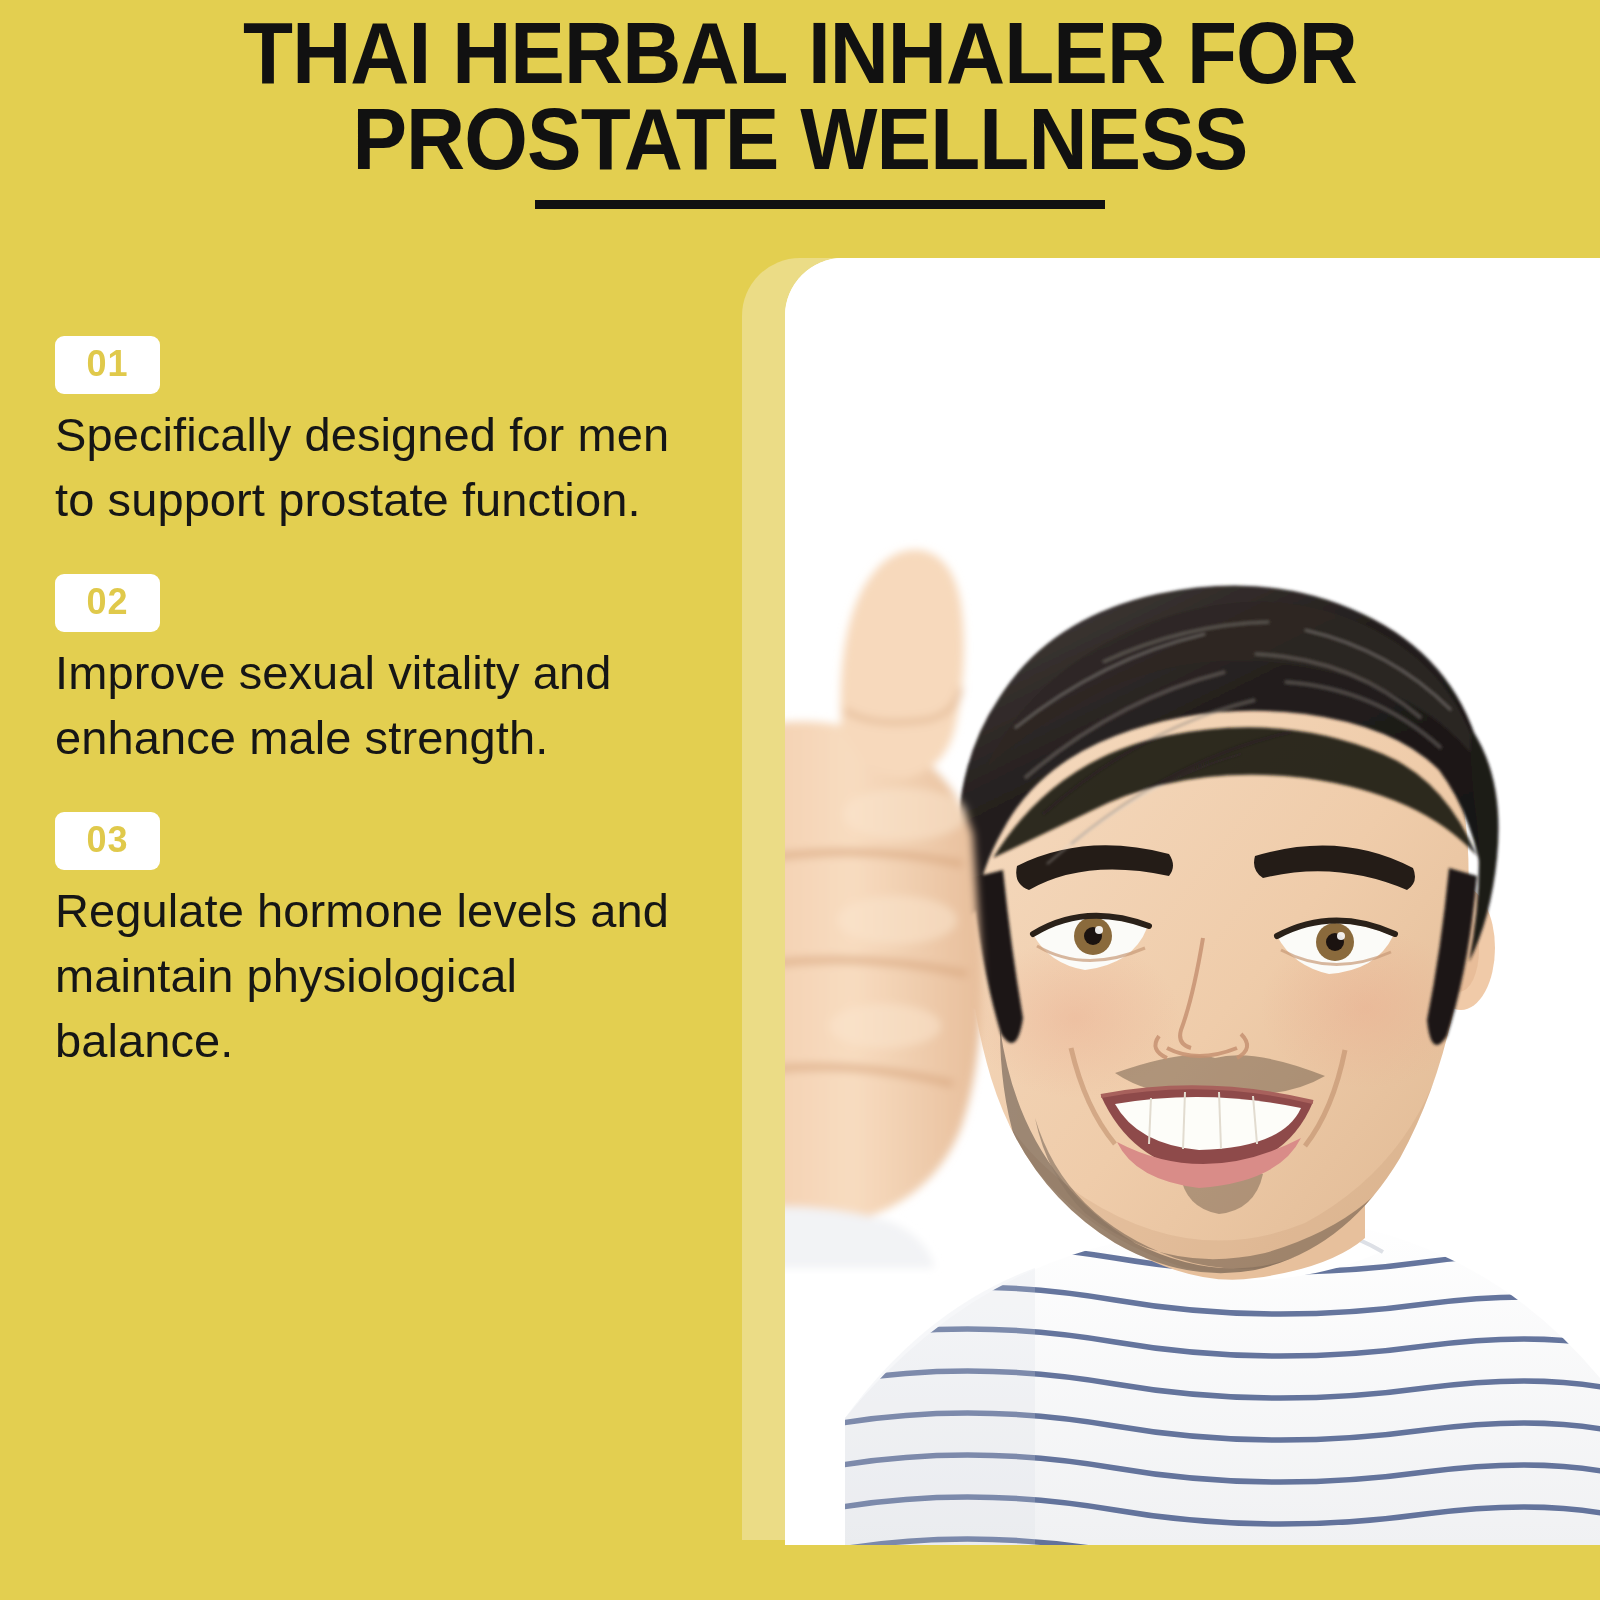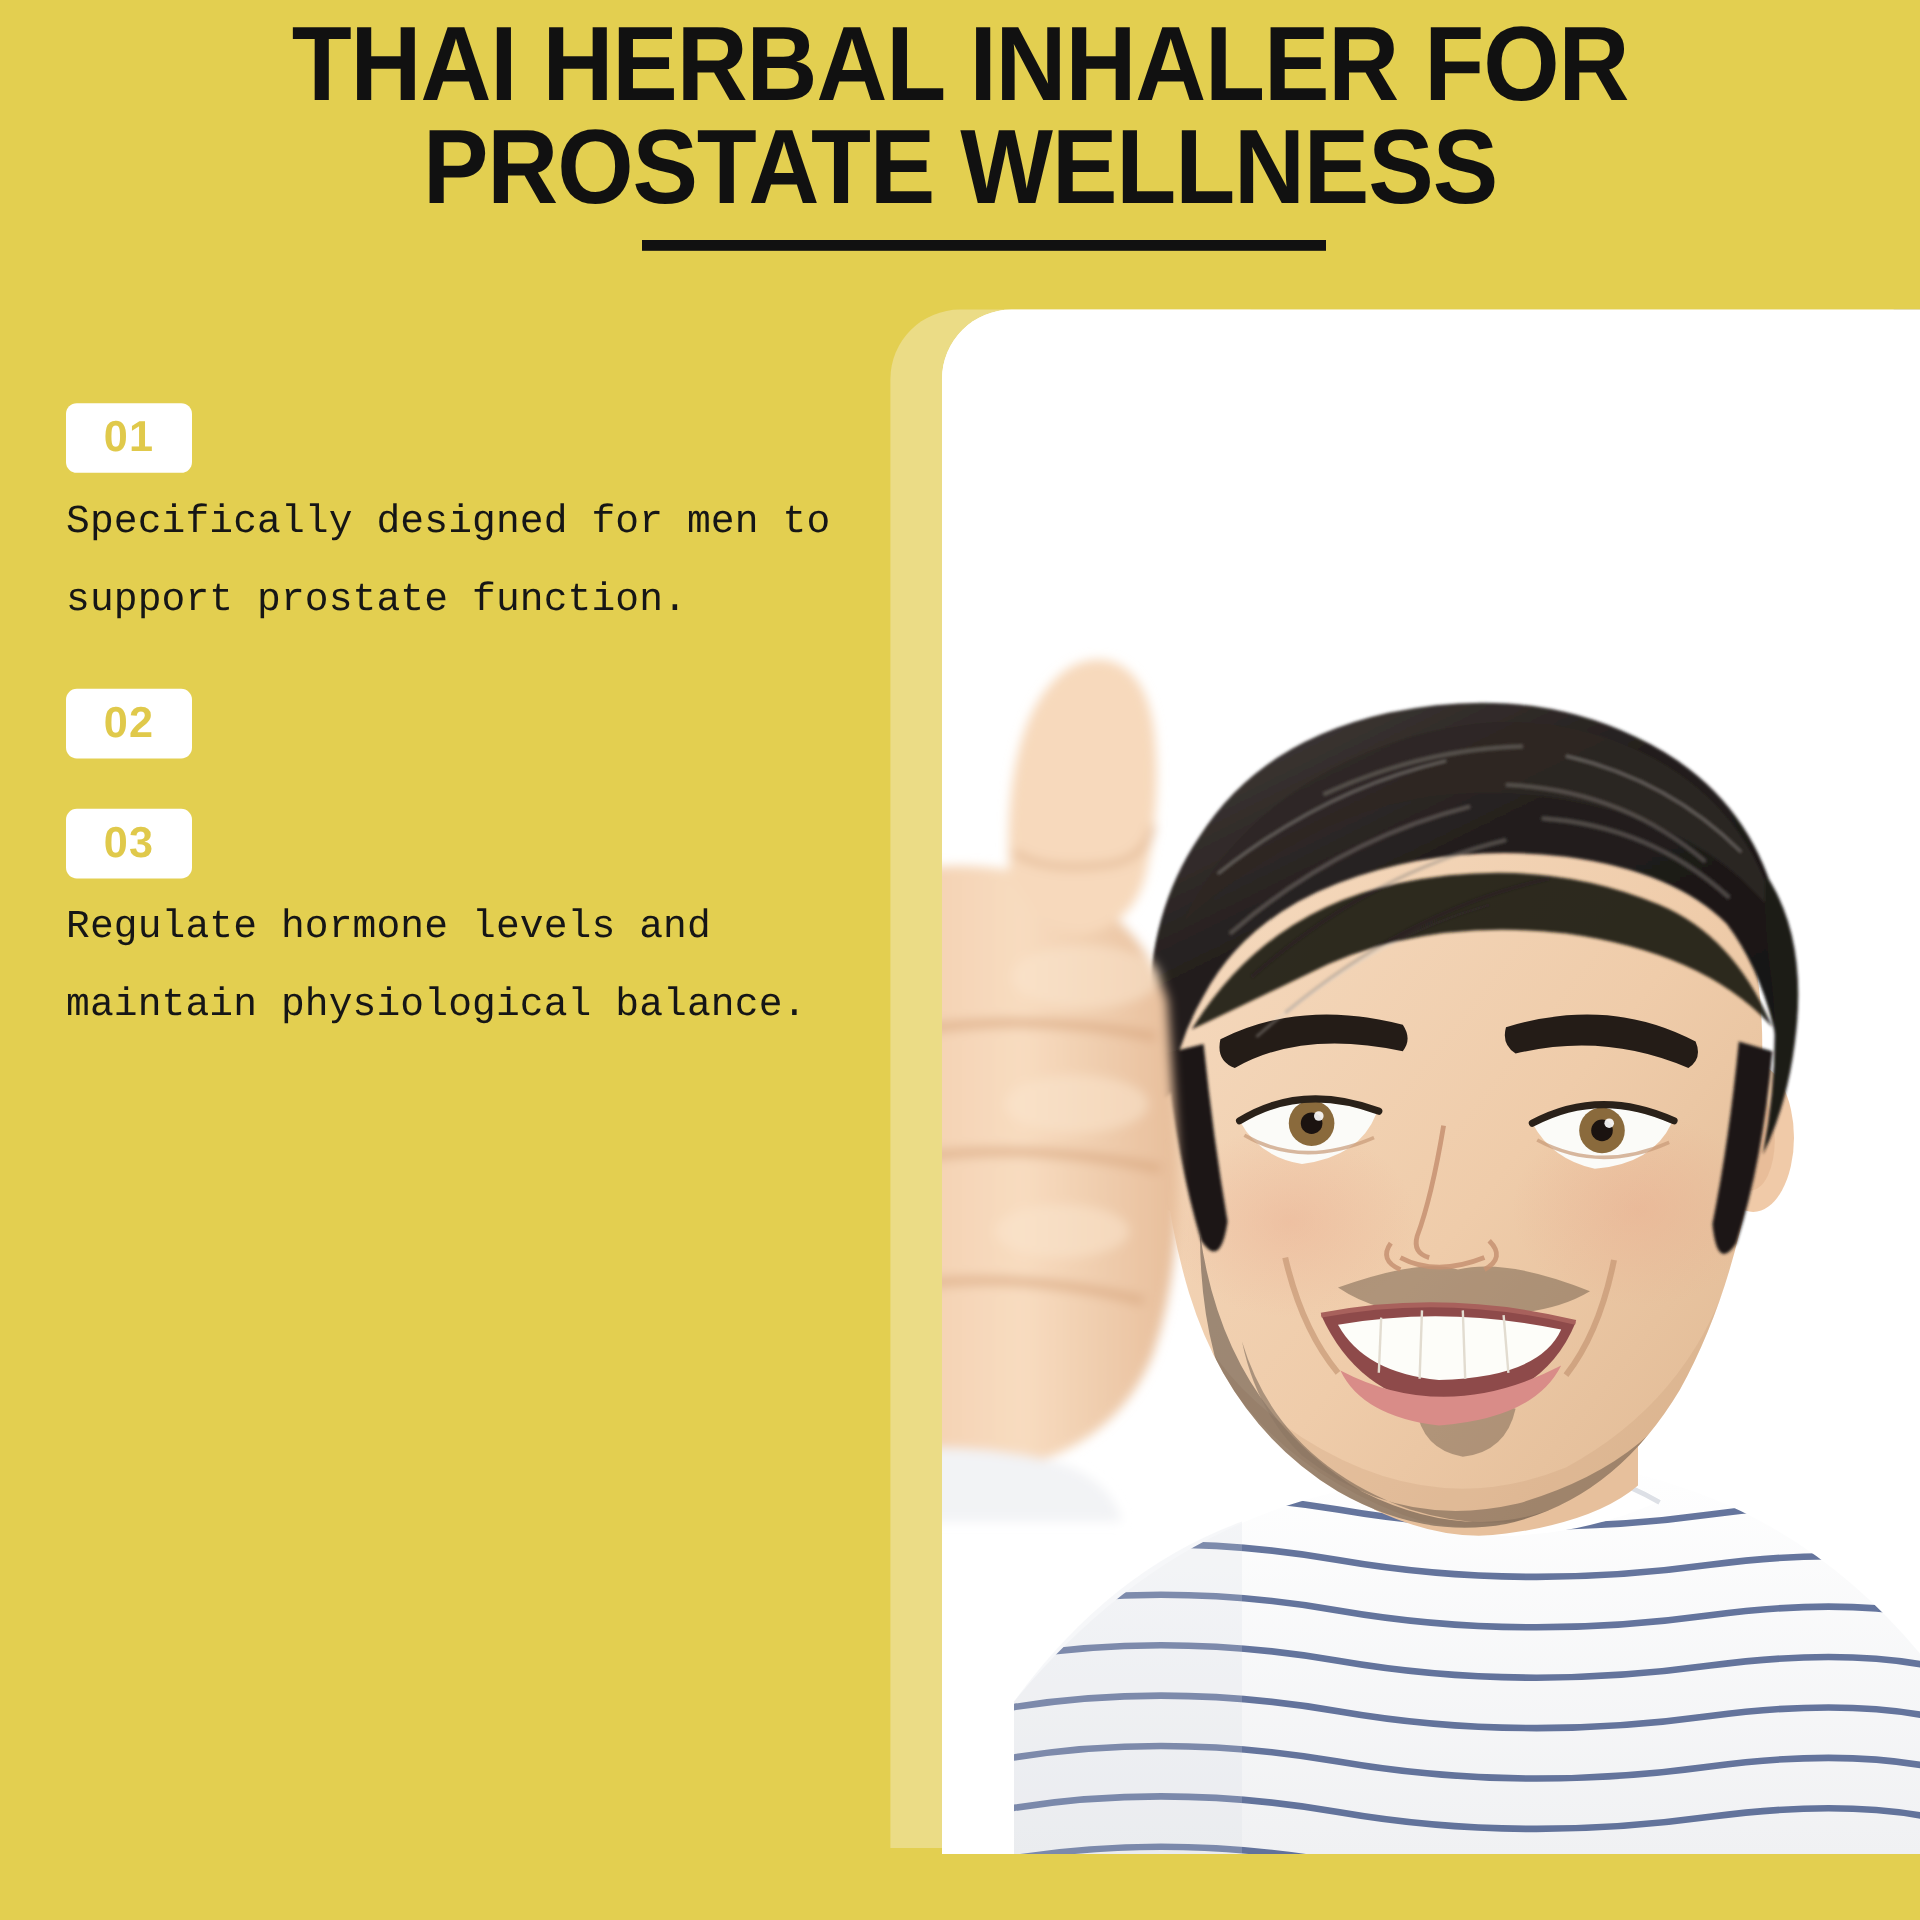--- a/index.html
+++ b/index.html
@@ -49,22 +49,22 @@
   .badge-num {
     font-family:"Liberation Sans Narrow","Liberation Sans",sans-serif;
     font-weight:bold;
     font-size:36px;
     line-height:46px;
     color:#E0C94B;
     letter-spacing:1px;
   }
   .feature-text {
     margin-top:8px;
-    font-family:Liberation Mono, monospace;
-    font-size:33px;
+    font-family:Liberation Sans, sans-serif;
+    font-size:47px;
     line-height:65px;
     color:#161616;
     letter-spacing:0.1px;
     max-width:640px;
   }
 
   
   #photo-accent {
     position:absolute;
     left:742px; top:258px;
@@ -104,20 +104,21 @@
     <div class="badge">
       <span class="badge-num">01</span>
     </div>
     <div class="feature-text">Specifically designed for men to support prostate function.</div>
   </div>
 
   <div class="feature">
     <div class="badge">
       <span class="badge-num">02</span>
     </div>
+    <div class="feature-text">Improve sexual vitality and enhance male strength.</div>
   </div>
 
   <div class="feature">
     <div class="badge">
       <span class="badge-num">03</span>
     </div>
     <div class="feature-text">Regulate hormone levels and maintain physiological balance.</div>
   </div>
 
 

